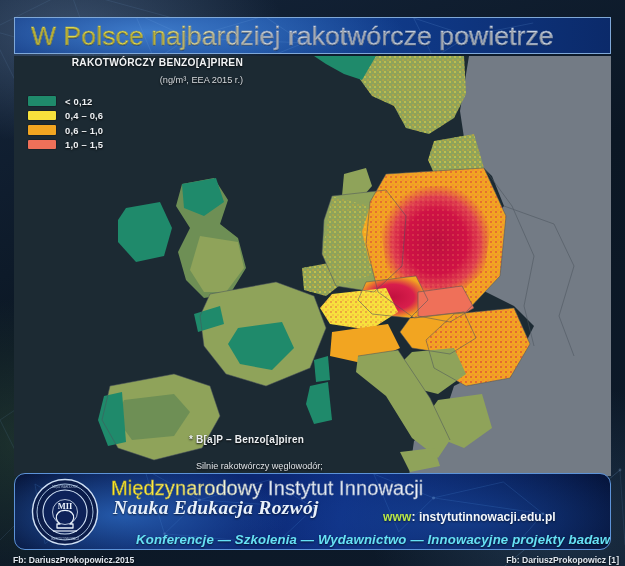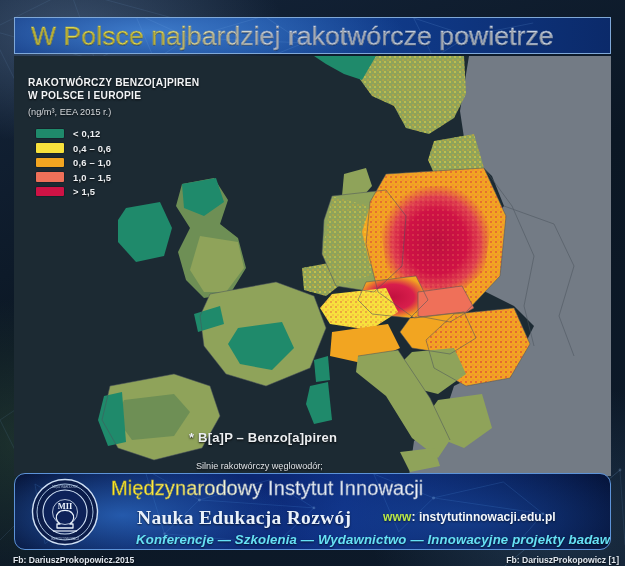--- a/index.html
+++ b/index.html
@@ -73,40 +73,41 @@
   .sea {
     position: absolute; inset: 0;
     background: #1c2a33;            
   }
   .landmass { position: absolute; inset: 0; }
   .landmass svg { display: block; width: 100%; height: 100%; }
 
   
   .legend {
     position: absolute;
-    left: 14px; top: 21px;
+    left: 14px; top: 1px;
     width: 215px;
     z-index: 6;
     color: #f2f4f6;
     text-shadow: 0 1px 2px rgba(0,0,0,.85);
+    text-align: right;
   }
   .legend .lg-title {
     font-size: 10.2px; font-weight: bold;
     letter-spacing: .25px; line-height: 12.6px;
     text-transform: uppercase;
   }
   .legend .lg-sub {
     margin-top: 4px;
     font-size: 9.2px; line-height: 12px;
     color: #d6dade; font-weight: 400;
   }
   .legend-items { margin-top: 9px; }
   .legend-row {
     display: flex; align-items: center;
-    height: 13px; margin-bottom: 1.5px; margin-left: 8px;
+    height: 13px; margin-bottom: 1.5px;
   }
   .legend-swatch {
     width: 28px; height: 9.5px;
     border-radius: 1px;
     margin-right: 9px;
     box-shadow: 0 0 0 .5px rgba(0,0,0,.35);
     flex: none;
   }
   .legend-label {
     font-size: 9.4px; font-weight: bold;
@@ -115,21 +116,21 @@
   }
 
   
   .footnote {
     position: absolute;
     left: 175px; bottom: 5px;
     z-index: 6;
     color: #eceff2;
     text-shadow: 0 1px 2px rgba(0,0,0,.9);
   }
-  .footnote .fn1 { font-size: 13px; font-weight: bold; letter-spacing: .2px; }
+  .footnote .fn1 { font-size: 10px; font-weight: bold; letter-spacing: .2px; }
   .footnote .fn2 { font-size: 9.1px; margin-top: 16px; margin-left: 7px; color: #dfe3e7; }
 
   
   .brand-bar {
     position: absolute;
     left: 14px; bottom: 16px;
     width: 597px; height: 77px;
     border: 1.5px solid #5d93d8;
     border-radius: 11px;
     overflow: hidden;
@@ -156,27 +157,26 @@
     letter-spacing: .1px; white-space: nowrap;
     background: linear-gradient(96deg,
         #ffe81f 0%, #ffef55 22%, #f2f3d0 34%,
         #eaf1fa 50%, #e2ebf6 75%, #edf3fb 100%);
     -webkit-background-clip: text;
     background-clip: text;
     color: transparent;
     -webkit-text-stroke: .5px rgba(10,30,80,.45);
   }
   .brand-line2 {
-    position: absolute; left: 2px; top: 33px;
+    position: absolute; left: 2px; top: 23px;
     font-family: "Liberation Serif", "DejaVu Serif", serif;
-    font-weight: bold;
+    font-style: italic; font-weight: bold;
     font-size: 19.5px; color: #e9f1fb;
     letter-spacing: .3px; white-space: nowrap;
     text-shadow: 0 1px 2px rgba(0,0,0,.6);
-    margin-left: 24px;
   }
   .brand-www {
     position: absolute; left: 272px; top: 36px;
     font-size: 12px; font-weight: bold;
     white-space: nowrap;
     text-shadow: 0 1px 2px rgba(0,0,0,.55);
   }
   .brand-www .w-green { color: #b9e84a; letter-spacing: .2px; }
   .brand-www .w-rest  { color: #f3f7fc; }
 
@@ -357,43 +357,38 @@
             <path d="M344 300 L384 294 L416 342 L436 384"></path>
             <path d="M470 112 L498 150 L520 200 L510 250 L520 290"></path>
             <path d="M490 150 L540 168 L560 210 L545 260 L560 300"></path>
           </g>
         </g>
       </svg>
     </div>
 
     <div class="legend">
       <div class="lg-title">RAKOTWÓRCZY BENZO[A]PIREN</div>
-      <div class="lg-title">W POLSCE I EUROPIE</div>
       <div class="lg-sub">(ng/m³, EEA 2015 r.)</div>
 
       <div class="legend-items">
         <div class="legend-row">
           <span class="legend-swatch" style="background:#1f8a6b;"></span>
           <span class="legend-label">&lt; 0,12</span>
         </div>
         <div class="legend-row">
           <span class="legend-swatch" style="background:#f7e13c;"></span>
           <span class="legend-label">0,4 – 0,6</span>
         </div>
         <div class="legend-row">
           <span class="legend-swatch" style="background:#f2a521;"></span>
           <span class="legend-label">0,6 – 1,0</span>
         </div>
         <div class="legend-row">
           <span class="legend-swatch" style="background:#ef7059;"></span>
           <span class="legend-label">1,0 – 1,5</span>
-        </div>
-        <div class="legend-row">
-          <span class="legend-swatch" style="background:#cf1245;"></span>
-          <span class="legend-label">&gt; 1,5</span>
         </div>
       </div>
     </div>
 
     <div class="footnote">
       <div class="fn1">* B[a]P – Benzo[a]piren</div>
       <div class="fn2">Silnie rakotwórczy węglowodór;</div>
     </div>
   </div>
 

